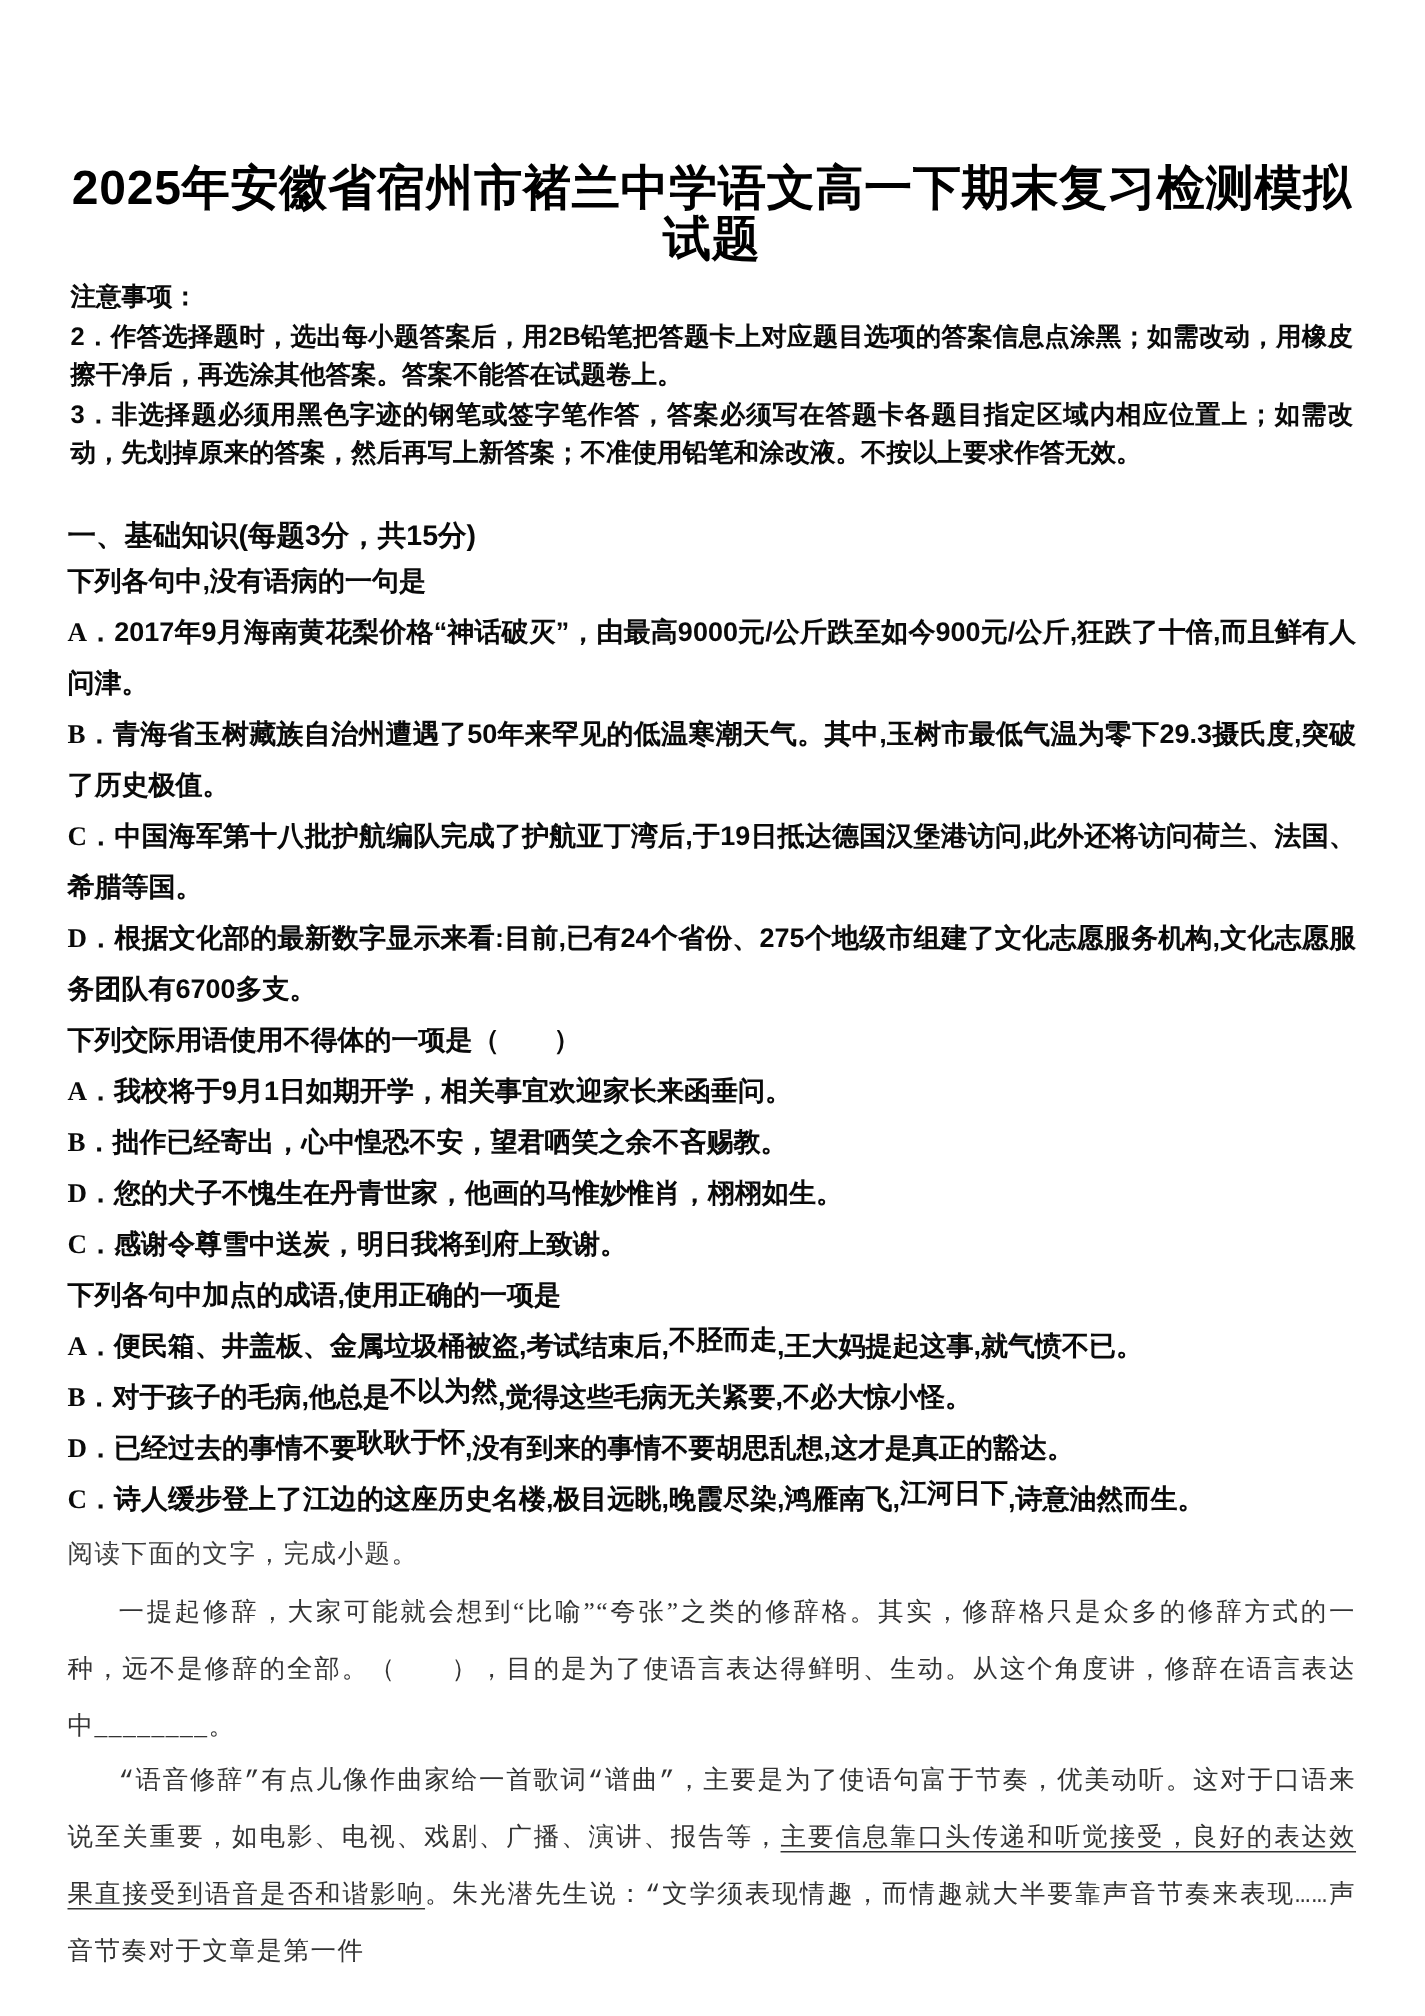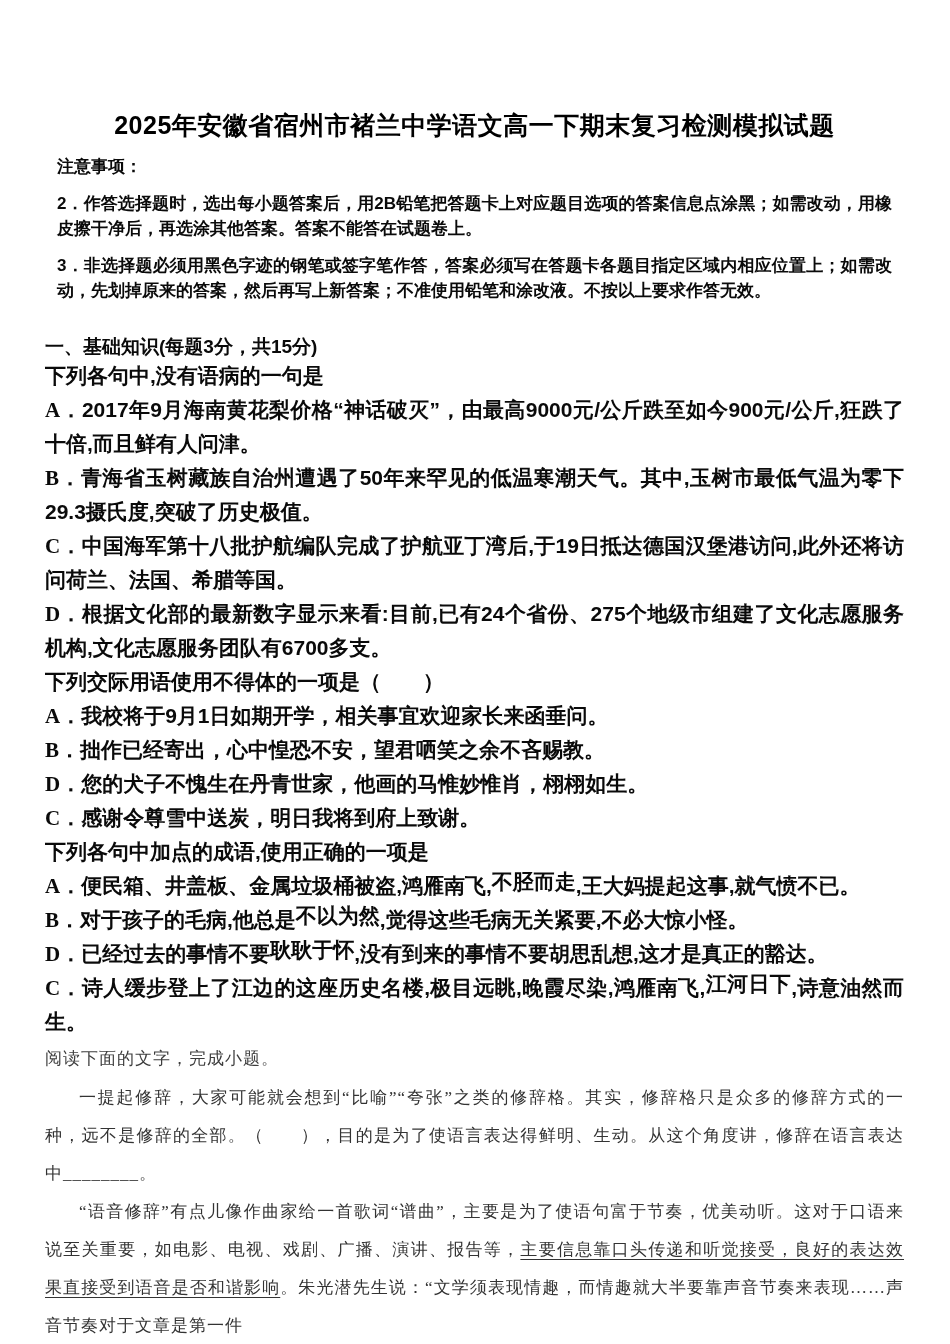--- a/index.html
+++ b/index.html
@@ -17,44 +17,44 @@
   .page {
     box-sizing: border-box;
     width: 950px;
     height: 1344px;
     padding: 0 46px 0 45px;
     background: #fff;
   }
   .doc-title {
     margin: 108px 0 0 0;
     text-align: center;
-    font-size: 25px;
+    font-size: 32px;
     line-height: 34px;
     font-weight: 800;
     letter-spacing: 0.5px;
     color: #000;
   }
   .notices {
     margin-top: 9px;
     font-size: 17px;
     line-height: 25px;
     font-weight: 600;
     text-align: justify;
     color: #0a0a0a;
   }
-  .notices p { margin: 12px; }
+  .notices p { margin: 2px; }
   .section-heading {
     margin: 31px 0 0 0;
     font-size: 19px;
     line-height: 25px;
     font-weight: 600;
     color: #0a0a0a;
   }
   .qa-block {
-    font-size: 21px;
+    font-size: 18px;
     line-height: 34px;
     font-weight: 600;
     text-align: justify;
     color: #0a0a0a;
   }
   .qa-block p { margin: 0; }
   .opt-label {
     font-family: "Liberation Serif", serif;
     font-weight: 700;
   }
@@ -74,21 +74,21 @@
     margin: 7px 0 0 0;
     font-size: 17px;
     line-height: 26px;
     color: #3c3c3c;
   }
   .reading-para {
     margin: 7px 0 0 0;
     line-height: 38px;
     text-indent: 2em;
   }
-  .reading-para.second { margin-top: 0; }
+  .reading-para.second { margin-top: 0; font-family: Liberation Mono, monospace; }
   .u-seg {
     text-decoration: underline;
     text-underline-offset: 4px;
   }
 </style>
 </head>
 <body>
 
 <div class="page">
 
@@ -110,21 +110,21 @@
     <p><span class="opt-label">C．</span><span>中国海军第十八批护航编队完成了护航亚丁湾后,于19日抵达德国汉堡港访问,此外还将访问荷兰、法国、希腊等国。</span></p>
     <p><span class="opt-label">D．</span><span>根据文化部的最新数字显示来看:目前,已有24个省份、275个地级市组建了文化志愿服务机构,文化志愿服务团队有6700多支。</span></p>
 
     <p>下列交际用语使用不得体的一项是（　　）</p>
     <p><span class="opt-label">A．</span><span>我校将于9月1日如期开学，相关事宜欢迎家长来函垂问。</span></p>
     <p><span class="opt-label">B．</span><span>拙作已经寄出，心中惶恐不安，望君哂笑之余不吝赐教。</span></p>
     <p><span class="opt-label">D．</span><span>您的犬子不愧生在丹青世家，他画的马惟妙惟肖，栩栩如生。</span></p>
     <p><span class="opt-label">C．</span><span>感谢令尊雪中送炭，明日我将到府上致谢。</span></p>
 
     <p>下列各句中加点的成语,使用正确的一项是</p>
-    <p><span class="opt-label">A．</span><span>便民箱、井盖板、金属垃圾桶被盗,鸿雁南飞,</span><span class="em-raised">不胫而走</span><span>,王大妈提起这事,就气愤不已。</span></p>
+    <p><span class="opt-label">A．</span><span>便民箱、井盖板、金属垃圾桶被盗,考试结束后,</span><span class="em-raised">不胫而走</span><span>,王大妈提起这事,就气愤不已。</span></p>
     <p><span class="opt-label">B．</span><span>对于孩子的毛病,他总是</span><span class="em-raised">不以为然</span><span>,觉得这些毛病无关紧要,不必大惊小怪。</span></p>
     <p><span class="opt-label">D．</span><span>已经过去的事情不要</span><span class="em-raised">耿耿于怀</span><span>,没有到来的事情不要胡思乱想,这才是真正的豁达。</span></p>
     <p><span class="opt-label">C．</span><span>诗人缓步登上了江边的这座历史名楼,极目远眺,晚霞尽染,鸿雁南飞,</span><span class="em-raised">江河日下</span><span>,诗意油然而生。</span></p>
 
   </div>
 
   <div class="reading">
     <p class="reading-intro">阅读下面的文字，完成小题。</p>
     <p class="reading-para">一提起修辞，大家可能就会想到“比喻”“夸张”之类的修辞格。其实，修辞格只是众多的修辞方式的一种，远不是修辞的全部。（　　），目的是为了使语言表达得鲜明、生动。从这个角度讲，修辞在语言表达中________。</p>
     <p class="reading-para second"><span>“语音修辞”有点儿像作曲家给一首歌词“谱曲”，主要是为了使语句富于节奏，优美动听。这对于口语来说至关重要，如电影、电视、戏剧、广播、演讲、报告等，</span><span class="u-seg">主要信息靠口头传递和听觉接受，良好的表达效果直接受到语音是否和谐影响</span><span>。朱光潜先生说：“文学须表现情趣，而情趣就大半要靠声音节奏来表现……声音节奏对于文章是第一件</span></p>

